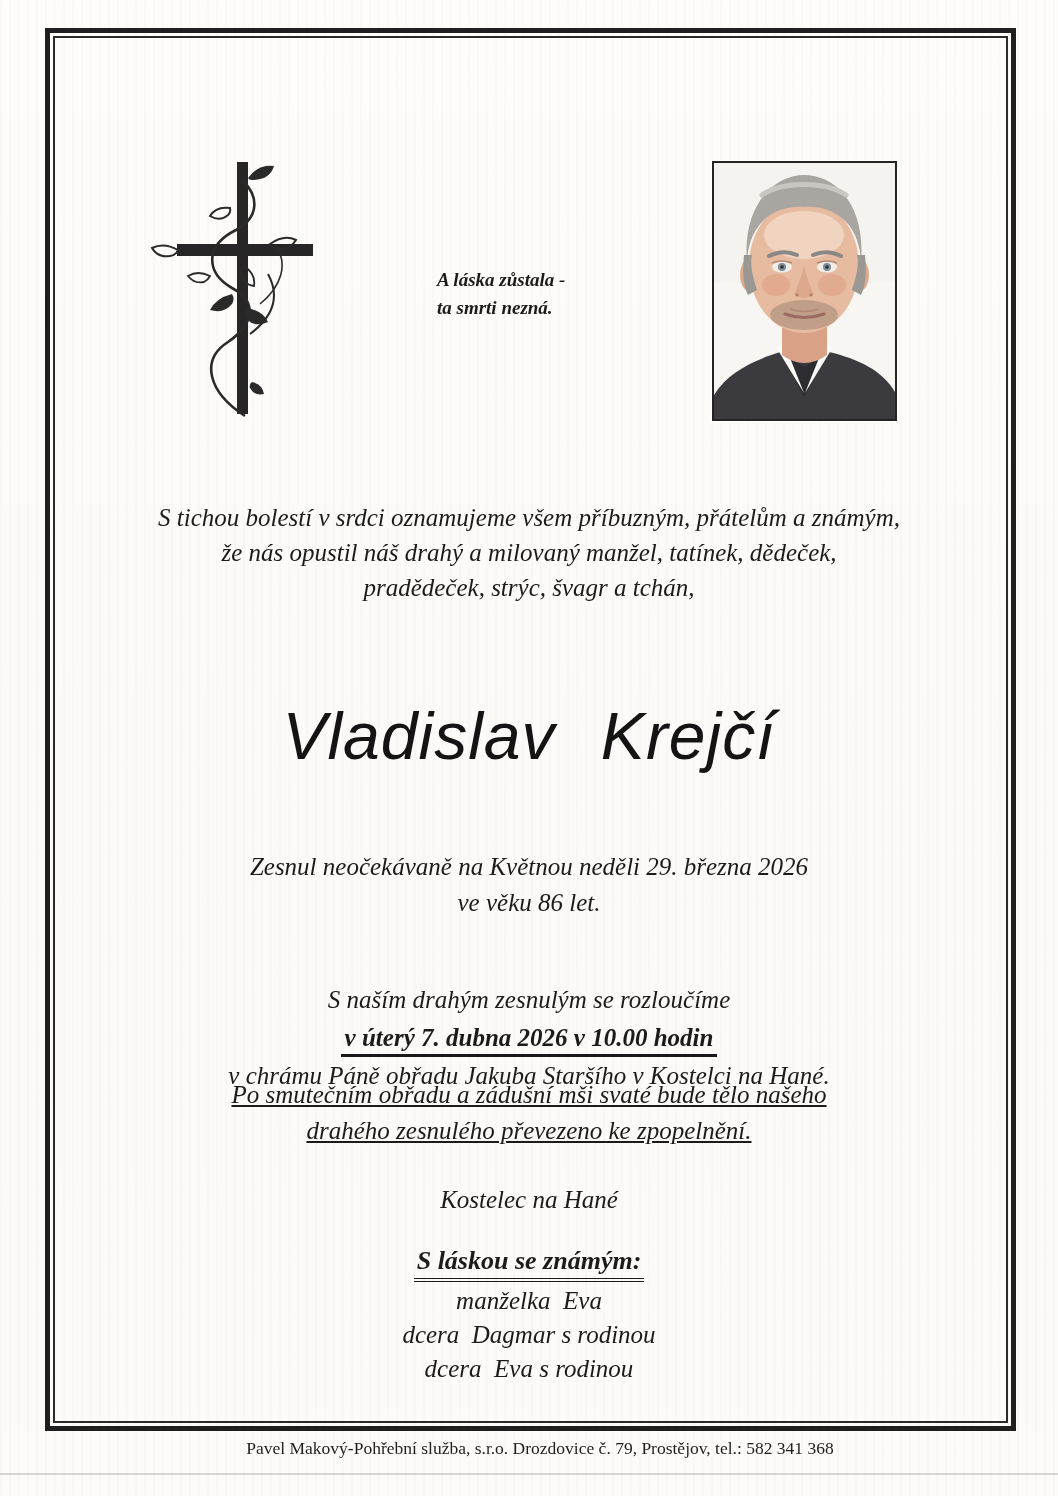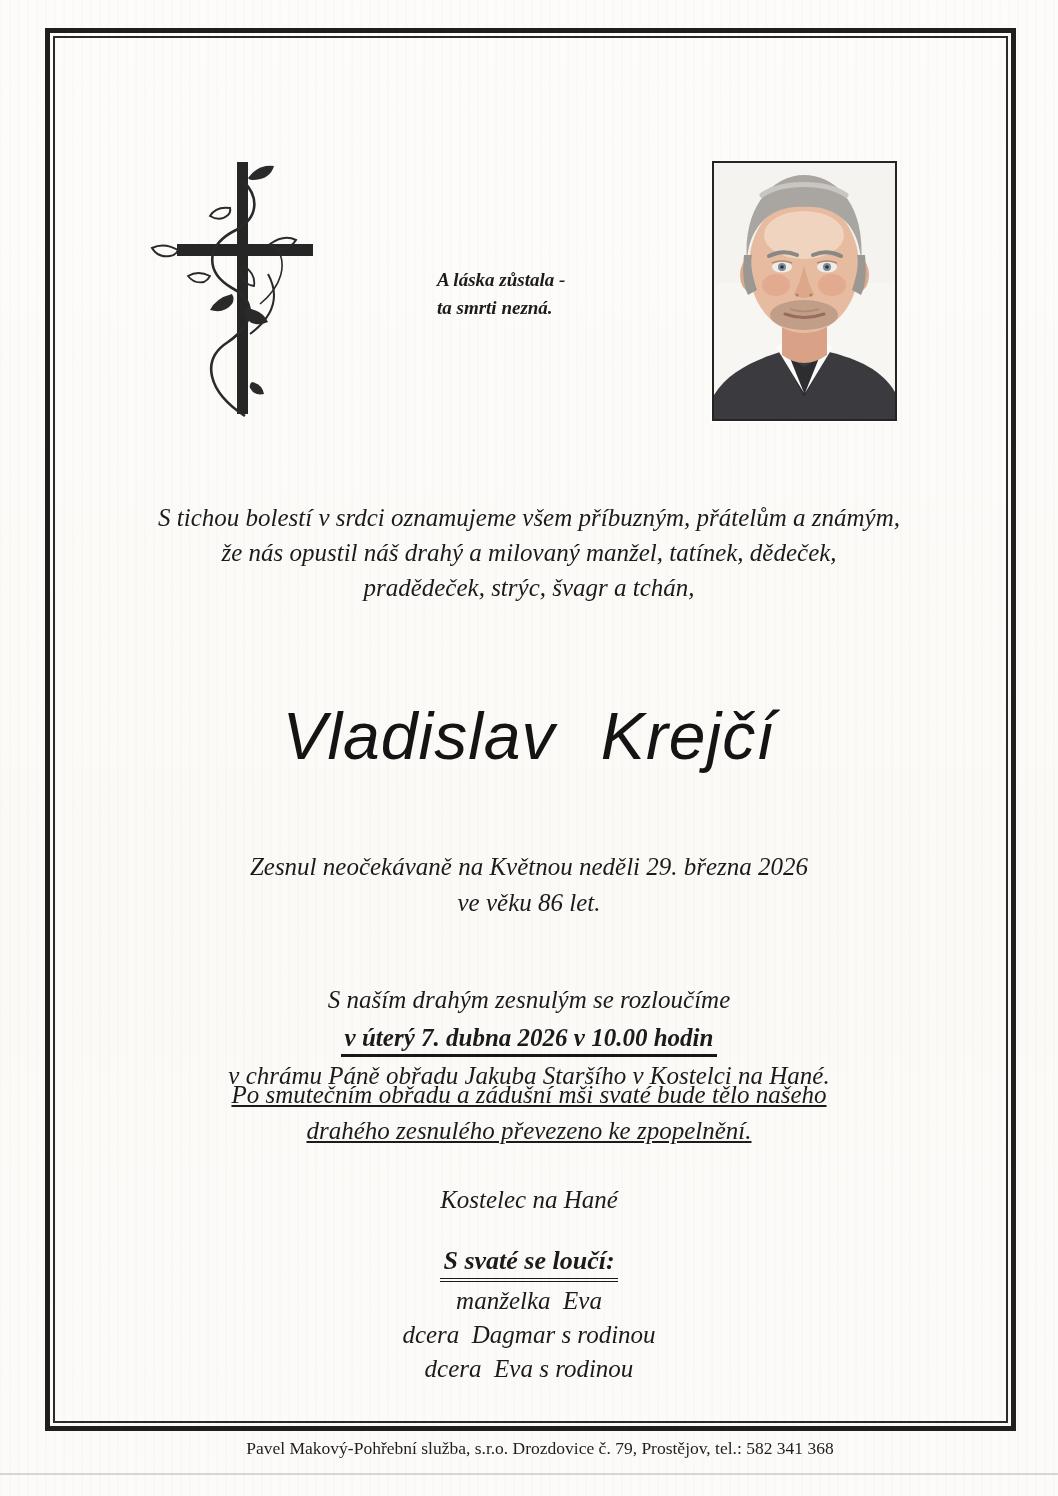--- a/index.html
+++ b/index.html
@@ -195,21 +195,21 @@
   </div>
 
   <div class="tblock cremation">
     <div>Po smutečním obřadu a zádušní mši svaté bude tělo našeho</div>
     <div>drahého zesnulého převezeno ke zpopelnění.</div>
   </div>
 
   <div class="tblock place-line">Kostelec na Hané</div>
 
   <div class="tblock mourners-heading">
-    <span class="dbl-underline">S svaté se loučí:</span>
+    <span class="dbl-underline">S láskou se známým:</span>
   </div>
   <div class="tblock mourners-list">
     <div class="mourner-row">manželka  Eva</div>
     <div class="mourner-row">dcera  Dagmar s rodinou</div>
     <div class="mourner-row">dcera  Eva s rodinou</div>
   </div>
 
   <div class="footer-line">Pavel Makový-Pohřební služba, s.r.o. Drozdovice č. 79,  Prostějov, tel.: 582 341 368</div>
 
   <div class="scan-line-bottom"></div>

